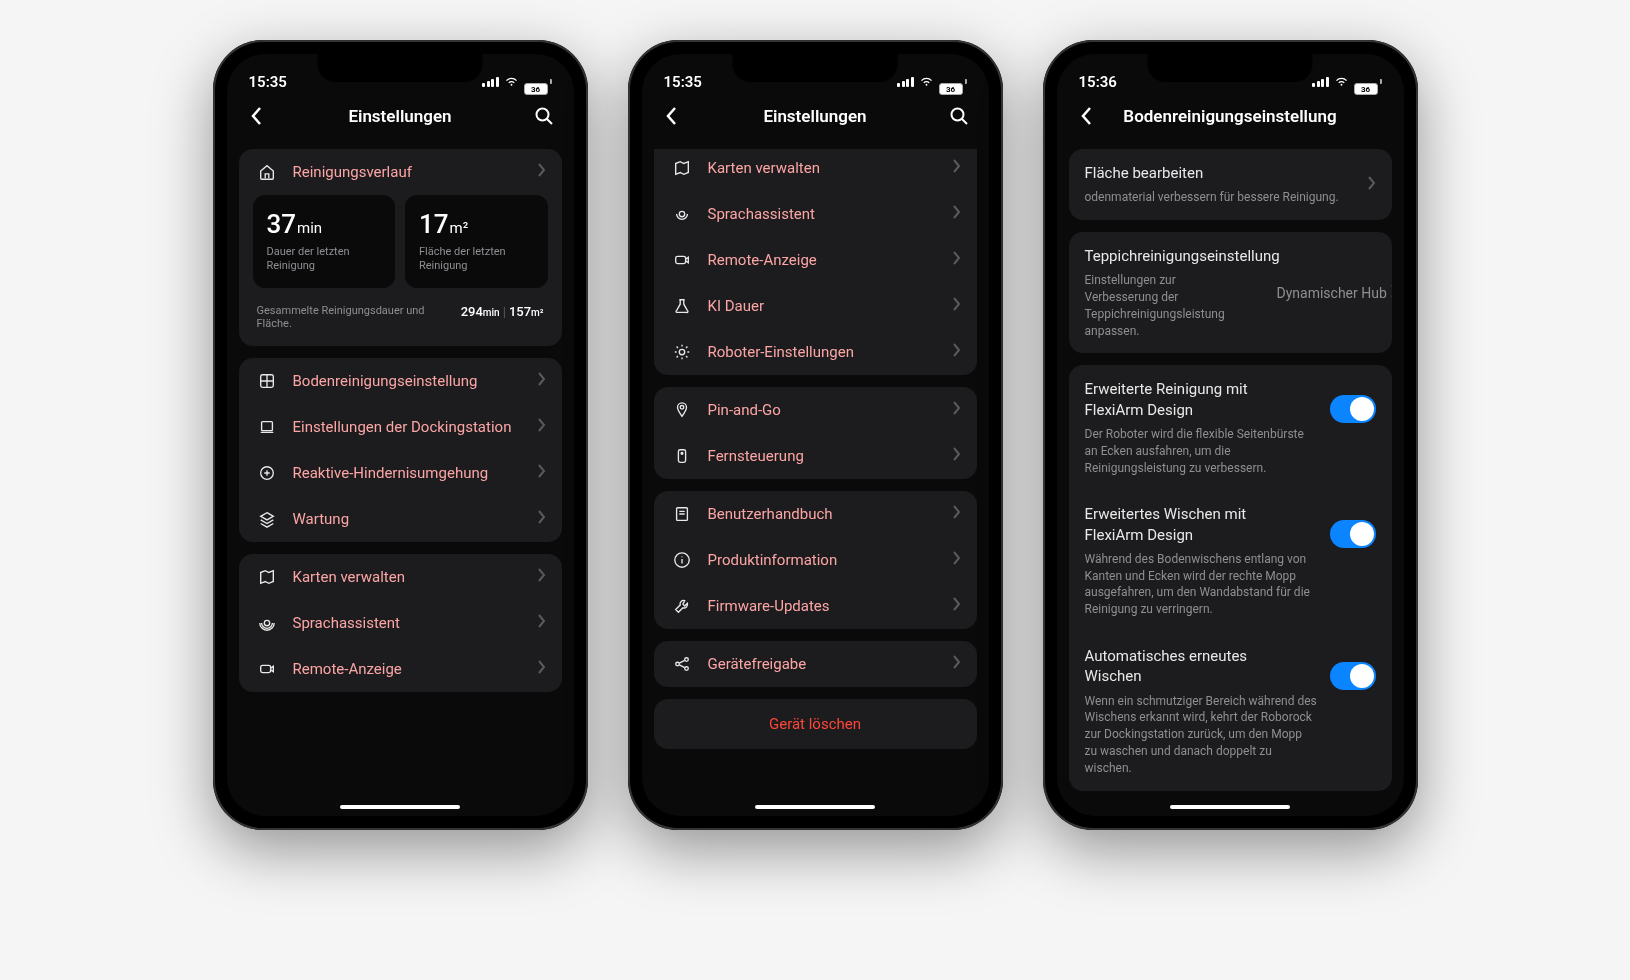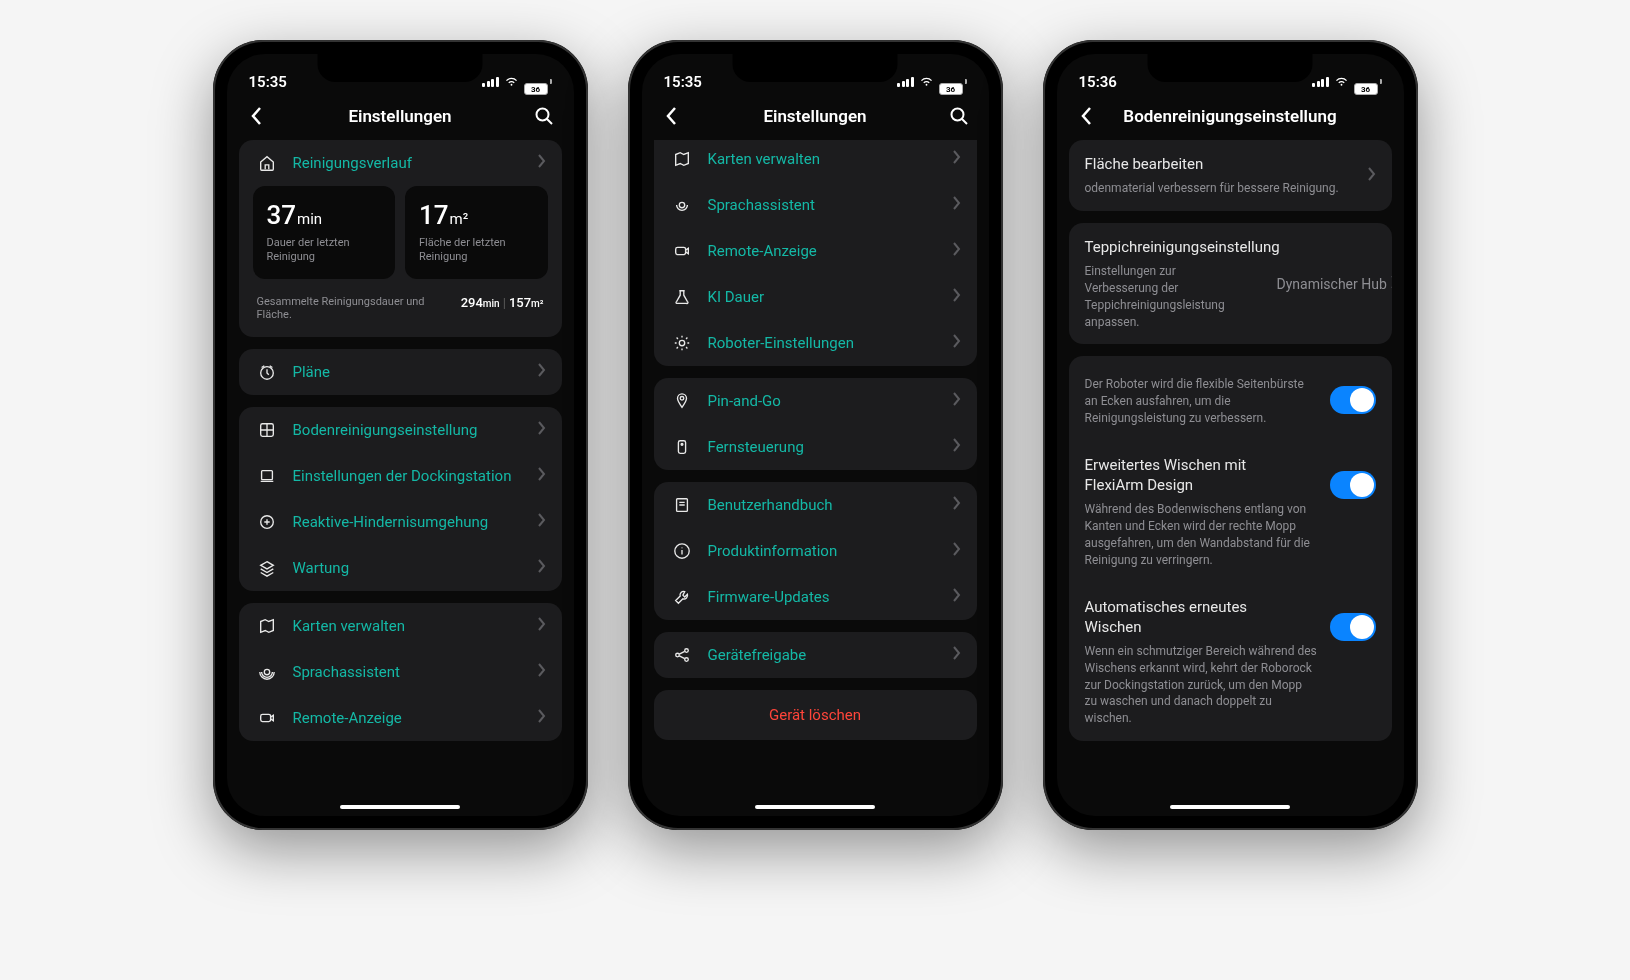--- a/index.html
+++ b/index.html
@@ -59,32 +59,32 @@
   .wifi { width: 15px; height: 11px; }
   .battery-wrap { display: flex; align-items: center; gap: 2px; }
   .battery-box {
     border: 1px solid #aaa; border-radius: 3px; width: 24px; height: 12px;
     padding: 1px; display: flex; align-items: center; justify-content: center;
     font-size: 8px; font-weight: 700; color:#000; background:#fff;margin-top:15px;
   }
   .battery-nub{width:2px;height:5px;background:#aaa;border-radius:0 1px 1px 0}
   .nav-header {
     display: flex; align-items: center; justify-content: space-between;
-    padding: 8px 16px 14px; color: #fff;
+    padding: 8px 16px 23px; color: #fff;
   }
   .nav-title { font-size: 17px; font-weight: 600; text-align: center; flex: 1; }
   .back-btn, .search-btn { width: 28px; display:flex; align-items:center; justify-content:center; }
   .back-btn svg, .search-btn svg { stroke: #fff; }
   .content { padding: 0 12px 20px; overflow-y: hidden; height: calc(100% - 110px); }
   .card {
     background: #1c1c1e; border-radius: 14px; margin-bottom: 12px; overflow: hidden;
   }
   .row {
     display: flex; align-items: center; padding: 14px 16px;
-    color: #14b8a6; font-size: 15px;
+    color: #fca5a5; font-size: 15px;
   }
   .row .icon { width: 24px; margin-right: 14px; display:flex; align-items:center; justify-content:center; }
   .row .label { flex: 1; }
   .row .chevron { color: #5a5a5e; }
   .chevron svg { stroke: #5a5a5e; }
   .stats-wrap { padding: 0 14px 14px; }
   .stats-pair { display: flex; gap: 10px; }
   .stat-box {
     flex:1; background: #0a0a0a; border-radius: 12px; padding: 14px;
   }
@@ -189,34 +189,20 @@
             <span class="totals-val">
               <span>294</span><span style="font-size:10px">min</span><span class="sep">|</span><span>157</span><span style="font-size:10px">m²</span>
             </span>
           </div>
         </div>
       </div>
       <div class="card">
         <div class="row">
           <div class="icon">
               <svg width="18" height="18" viewBox="0 0 20 20" fill="none" stroke="#e8e8e8" stroke-width="1.5">
-                <circle cx="10" cy="11" r="7"></circle>
-                <path d="M10 7v4l2 2M7 3l-3 2M13 3l3 2"></path>
-              </svg>
-            </div>
-          <div class="label">Pläne</div>
-          <div class="chevron"><svg width="8" height="14" viewBox="0 0 8 14" fill="none" stroke-width="2">
-                <path d="M1 1l5 6-5 6"></path>
-              </svg></div>
-        </div>
-      </div>
-      <div class="card">
-        <div class="row">
-          <div class="icon">
-              <svg width="18" height="18" viewBox="0 0 20 20" fill="none" stroke="#e8e8e8" stroke-width="1.5">
                 <rect x="3" y="3" width="14" height="14" rx="2"></rect>
                 <path d="M3 10h14M10 3v14"></path>
               </svg>
             </div>
           <div class="label">Bodenreinigungseinstellung</div>
           <div class="chevron"><svg width="8" height="14" viewBox="0 0 8 14" fill="none" stroke-width="2">
                 <path d="M1 1l5 6-5 6"></path>
               </svg></div>
         </div>
         <div class="row">
@@ -530,20 +516,21 @@
             <span>Dynamischer Hub</span>
             <div class="chevron"><svg width="8" height="14" viewBox="0 0 8 14" fill="none" stroke-width="2">
                   <path d="M1 1l5 6-5 6"></path>
                 </svg></div>
           </div>
         </div>
       </div>
       <div class="card">
         <div class="setting-block setting-row">
           <div class="setting-text">
+            <div class="setting-title" style="max-width:200px">Erweiterte Reinigung mit FlexiArm Design</div>
             <div class="setting-desc">Der Roboter wird die flexible Seitenbürste an Ecken ausfahren, um die Reinigungsleistung zu verbessern.</div>
           </div>
           <div class="toggle"></div>
         </div>
         <div class="setting-block setting-row">
           <div class="setting-text">
             <div class="setting-title" style="max-width:200px">Erweitertes Wischen mit FlexiArm Design</div>
             <div class="setting-desc">Während des Bodenwischens entlang von Kanten und Ecken wird der rechte Mopp ausgefahren, um den Wandabstand für die Reinigung zu verringern.</div>
           </div>
           <div class="toggle"></div>

